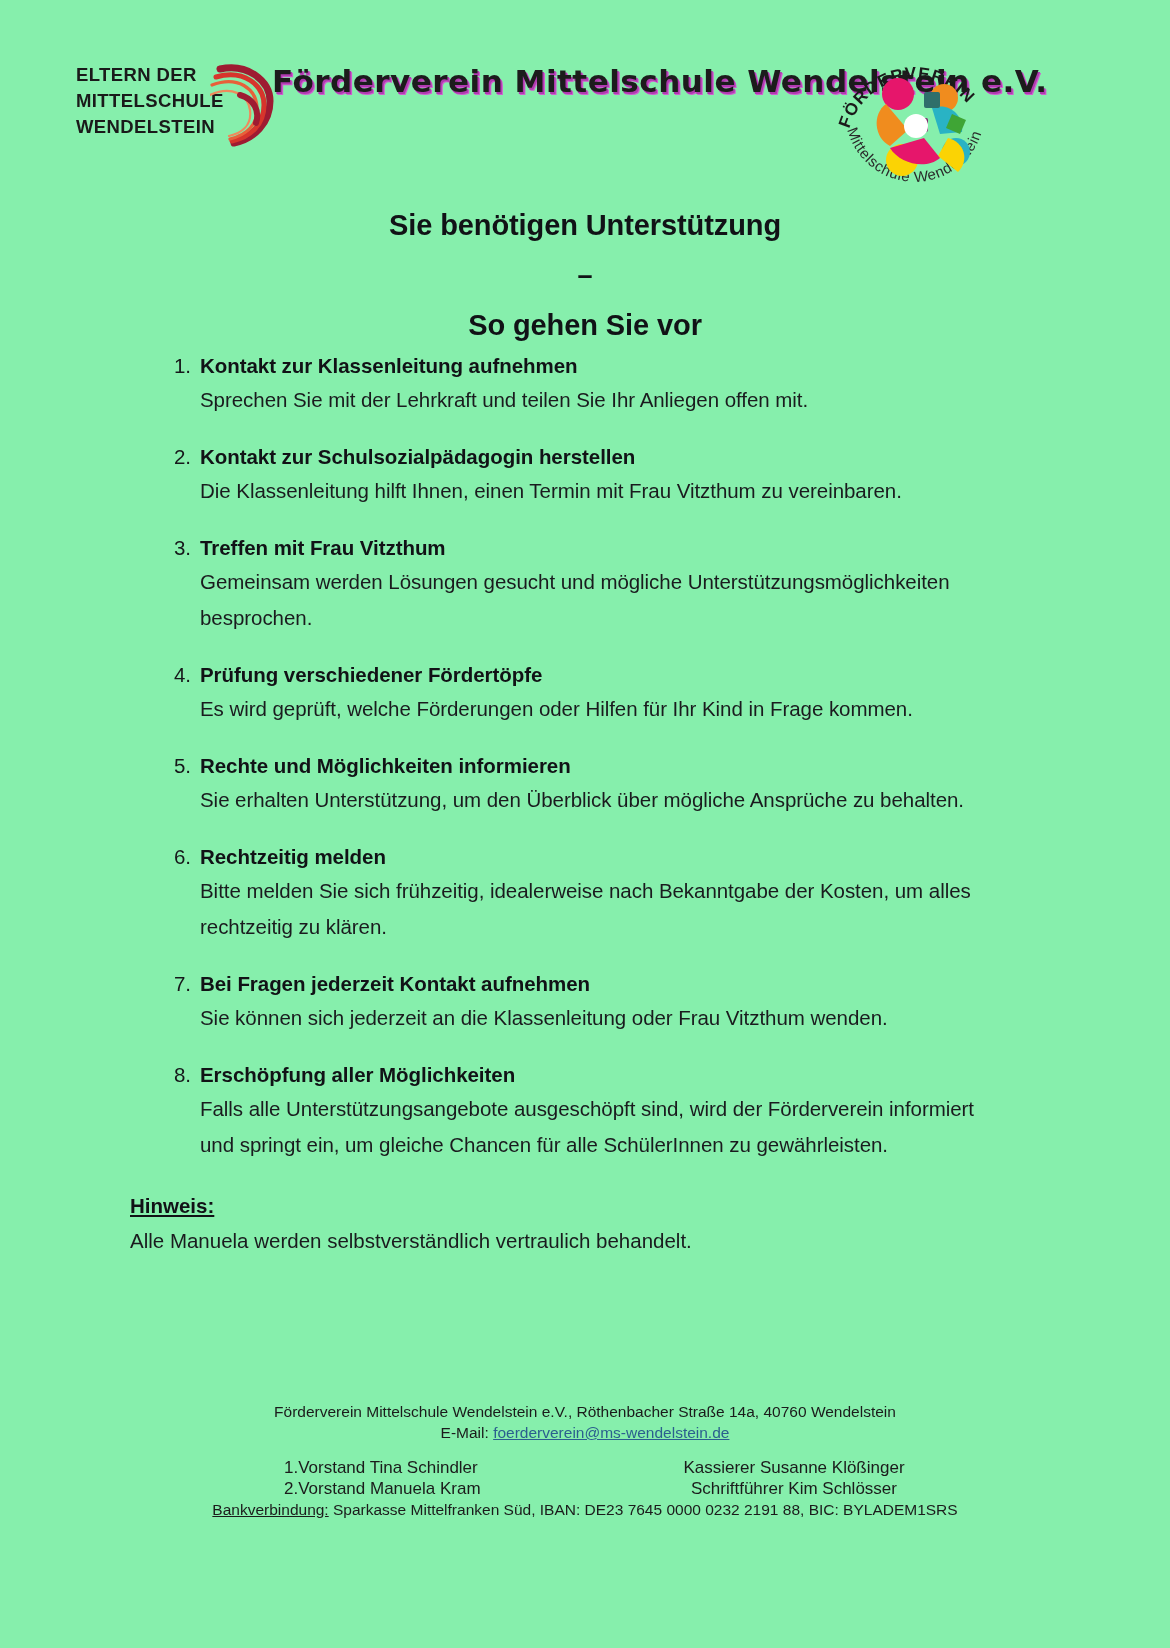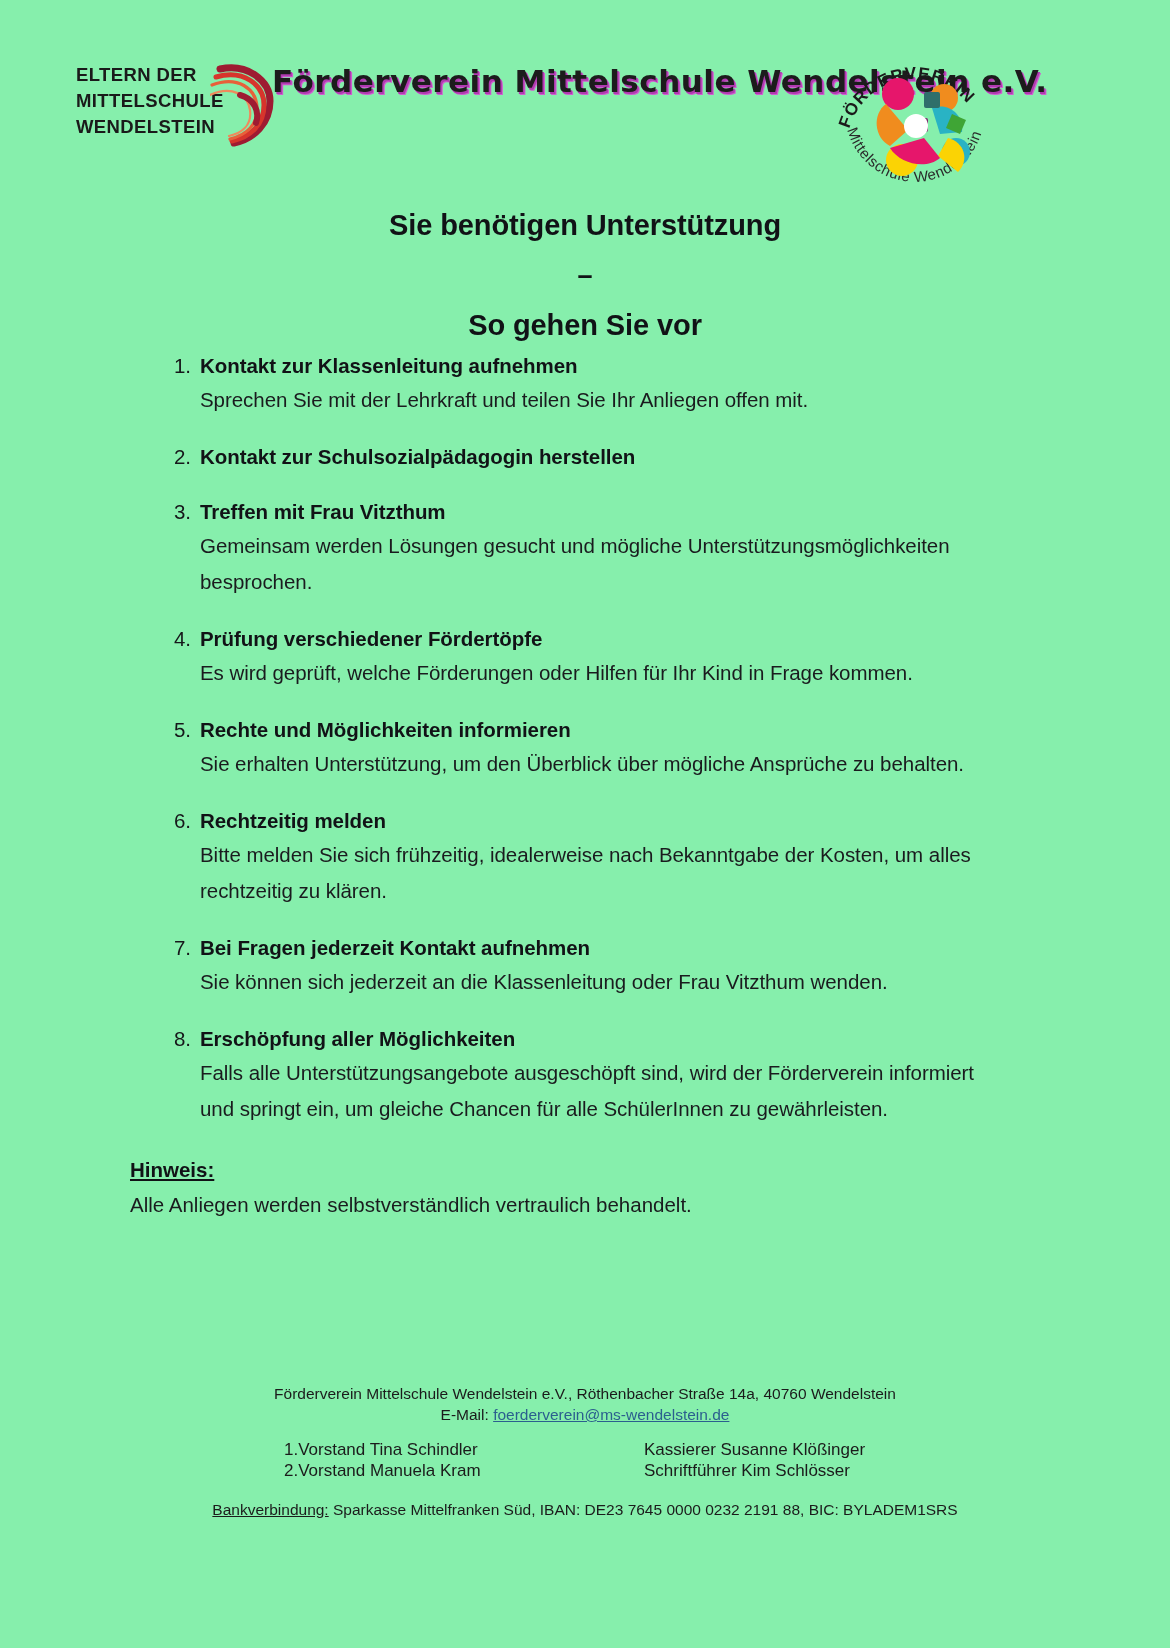--- a/index.html
+++ b/index.html
@@ -176,23 +176,22 @@
   }
   .board {
     margin-top: 14px;
     display: flex;
     justify-content: center;
     font-size: 17px;
     line-height: 21px;
   }
   .board-col { text-align: left; }
   .board-col.left { width: 300px; padding-left: 58px; }
-  .board-col.right { width: 300px; padding-left: 60px; }
+  .board-col.right { width: 300px; padding-left: 60px; text-align: center; }
   .bank {
-    margin-top: 18px;
     font-size: 15.5px;
     line-height: 21px;
   }
   .bank .lbl { text-decoration: underline; }
 </style>
 </head>
 <body>
 
 <div class="page">
 
@@ -252,20 +251,21 @@
 
   <ol class="steps" id="steps-list">
       <li class="step">
         <span class="step-num">1.</span>
         <div class="step-title">Kontakt zur Klassenleitung aufnehmen</div>
         <div class="step-body">Sprechen Sie mit der Lehrkraft und teilen Sie Ihr Anliegen offen mit.</div>
       </li>
       <li class="step">
         <span class="step-num">2.</span>
         <div class="step-title">Kontakt zur Schulsozialpädagogin herstellen</div>
+        <div class="step-body">Die Klassenleitung hilft Ihnen, einen Termin mit Frau Vitzthum zu vereinbaren.</div>
       </li>
       <li class="step">
         <span class="step-num">3.</span>
         <div class="step-title light">Treffen mit Frau Vitzthum</div>
         <div class="step-body">Gemeinsam werden Lösungen gesucht und mögliche Unterstützungsmöglichkeiten besprochen.</div>
       </li>
       <li class="step">
         <span class="step-num">4.</span>
         <div class="step-title">Prüfung verschiedener Fördertöpfe</div>
         <div class="step-body">Es wird geprüft, welche Förderungen oder Hilfen für Ihr Kind in Frage kommen.</div>
@@ -287,21 +287,21 @@
       </li>
       <li class="step">
         <span class="step-num">8.</span>
         <div class="step-title">Erschöpfung aller Möglichkeiten</div>
         <div class="step-body">Falls alle Unterstützungsangebote ausgeschöpft sind, wird der Förderverein informiert und springt ein, um gleiche Chancen für alle SchülerInnen zu gewährleisten.</div>
       </li>
     </ol>
 
   <div class="note">
     <div class="note-label">Hinweis:</div>
-    <div class="note-text">Alle Anliegen werden selbstverständlich vertraulich behandelt.</div>
+    <div class="note-text">Alle Manuela werden selbstverständlich vertraulich behandelt.</div>
   </div>
 
   <div class="footer">
     <div class="footer-addr">Förderverein Mittelschule Wendelstein e.V., Röthenbacher Straße 14a, 40760 Wendelstein</div>
     <div class="footer-mail">
       <span>E-Mail:</span>
       <span class="maillink">foerderverein@ms-wendelstein.de</span>
     </div>
     <div class="board">
       <div class="board-col left">

